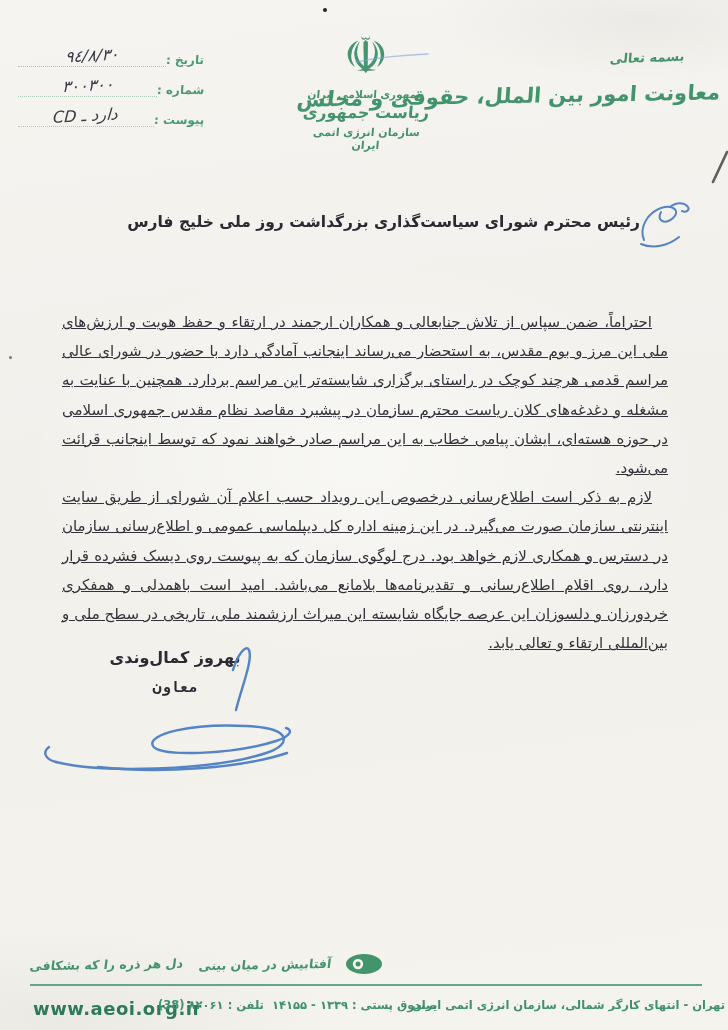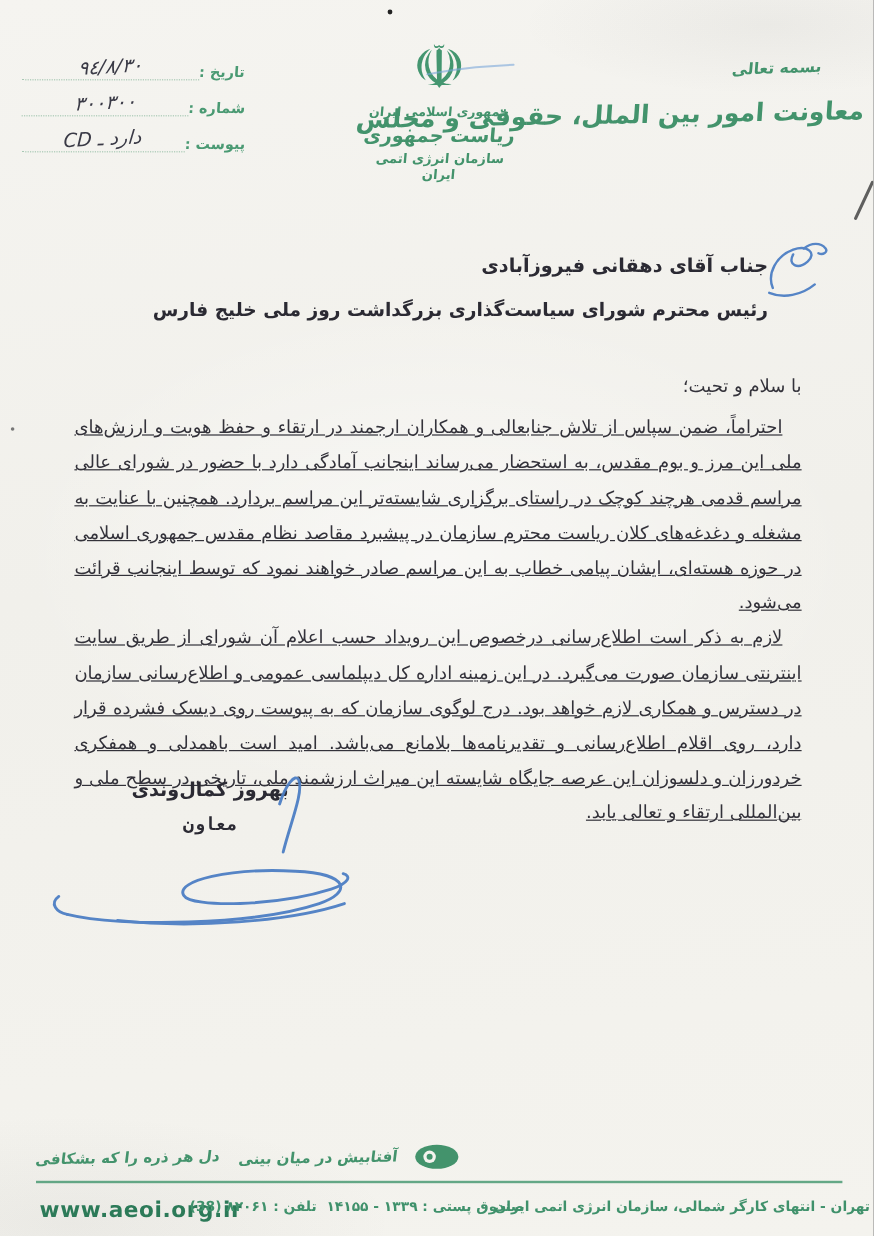--- a/index.html
+++ b/index.html
@@ -96,34 +96,32 @@
   </div>
 
   <svg style="left:352px;top:50px;" width="80" height="16" viewBox="0 0 80 16">
     <path d="M4,12 C 28,7 52,5 76,4" stroke="#7aa7d9" stroke-width="1.6" fill="none" opacity="0.6" stroke-linecap="round"></path>
   </svg>
 
   <div class="besmellah green">بسمه تعالی</div>
   <div class="dept green">معاونت امور بین الملل، حقوقی و مجلس</div>
 
   <div class="recipient">
-    <div class="l1">جناب آقای دهقانی فیروزآبادی</div>
     <div class="l2">رئیس محترم شورای سیاست‌گذاری بزرگداشت روز ملی خلیج فارس</div>
   </div>
 
   <svg style="left:634px;top:198px;" width="60" height="56" viewBox="0 0 60 56">
     <g stroke="#4d7fc4" stroke-width="2" fill="none" stroke-linecap="round" opacity="0.95">
       <path d="M10,42 C 5,30 13,15 27,10 C 39,6 47,13 39,20 C 31,27 22,23 27,14"></path>
       <path d="M36,9 C 42,4 50,4 54,9 C 56,12 52,15 48,13"></path>
       <path d="M7,46 C 19,51 34,48 45,39"></path>
     </g>
   </svg>
 
   <div class="body-text">
-    <div class="salutation">با سلام و تحیت؛</div>
     <p>احتراماً، ضمن سپاس از تلاش جنابعالی و همکاران ارجمند در ارتقاء و حفظ هویت و ارزش‌های ملی این مرز و بوم مقدس، به استحضار می‌رساند اینجانب آمادگی دارد با حضور در شورای عالی مراسم قدمی هرچند کوچک در راستای برگزاری شایسته‌تر این مراسم بردارد. همچنین با عنایت به مشغله و دغدغه‌های کلان ریاست محترم سازمان در پیشبرد مقاصد نظام مقدس جمهوری اسلامی در حوزه هسته‌ای، ایشان پیامی خطاب به این مراسم صادر خواهند نمود که توسط اینجانب قرائت می‌شود.</p>
     <p>لازم به ذکر است اطلاع‌رسانی درخصوص این رویداد حسب اعلام آن شورای از طریق سایت اینترنتی سازمان صورت می‌گیرد. در این زمینه اداره کل دیپلماسی عمومی و اطلاع‌رسانی سازمان در دسترس و همکاری لازم خواهد بود. درج لوگوی سازمان که به پیوست روی دیسک فشرده قرار دارد، روی اقلام اطلاع‌رسانی و تقدیرنامه‌ها بلامانع می‌باشد. امید است باهمدلی و همفکری خردورزان و دلسوزان این عرصه جایگاه شایسته این میراث ارزشمند ملی، تاریخی در سطح ملی و بین‌المللی ارتقاء و تعالی یابد.</p>
   </div>
 
   <div class="sig-block">
     <div class="sig-name">بهروز کمال‌وندی</div>
     <div class="sig-title">معاون</div>
   </div>
   <svg style="left:40px;top:640px;" width="280" height="140" viewBox="0 0 280 140">
     <g stroke="#4d7fc4" stroke-width="2.4" fill="none" stroke-linecap="round" opacity="0.95">

